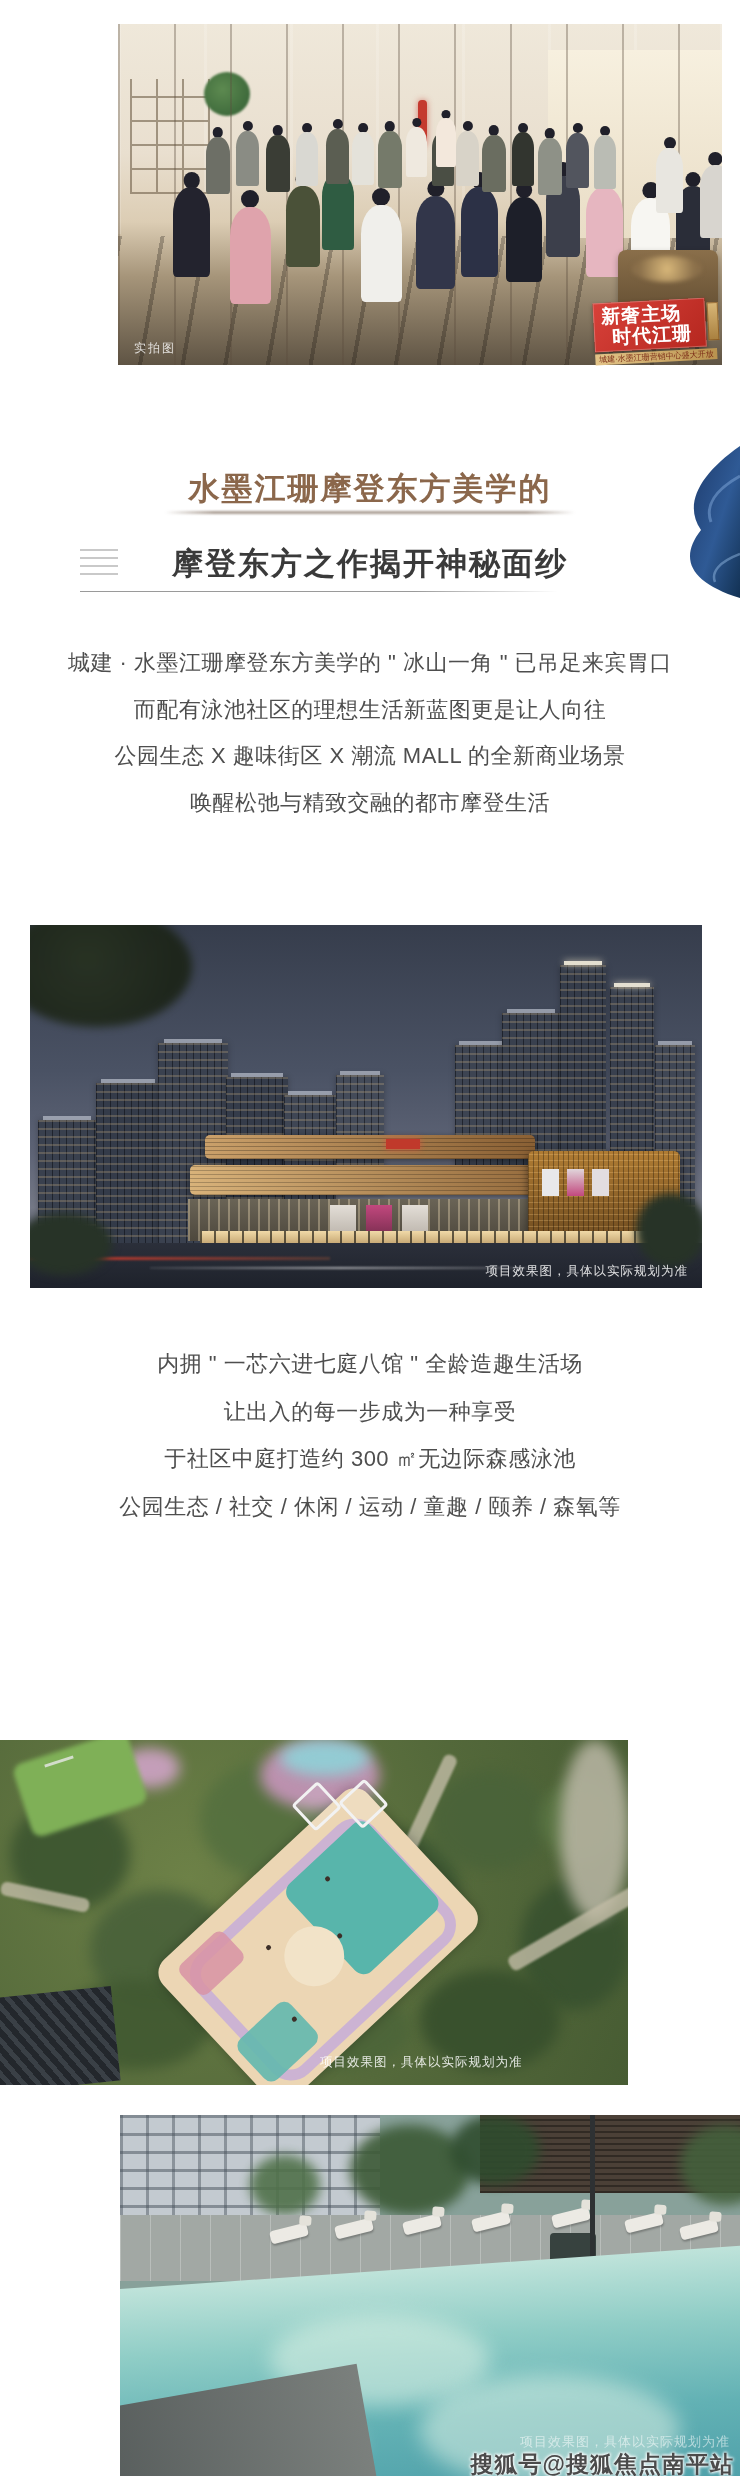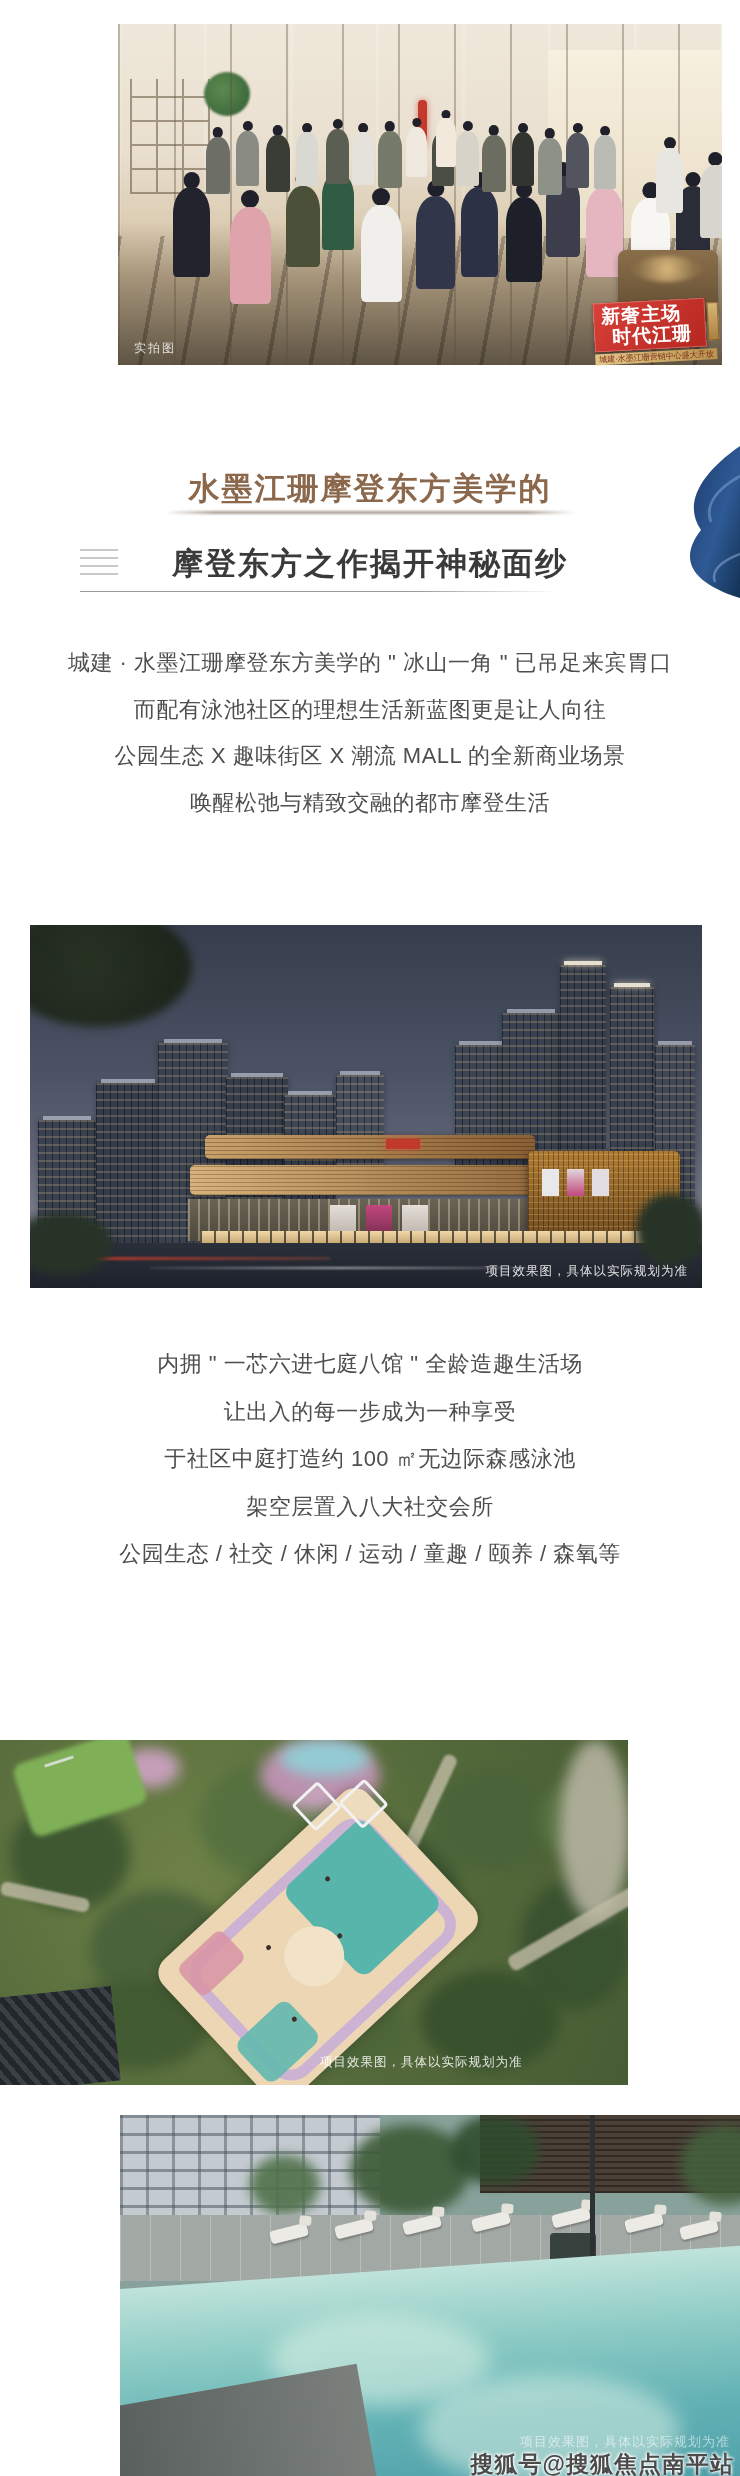--- a/index.html
+++ b/index.html
@@ -368,22 +368,21 @@
     <div class="streak-red"></div>
     <div class="streak-white"></div>
     <div class="bush" style="left:-14px;top:288px;width:96px;height:62px;"></div>
     <div class="bush" style="left:606px;top:268px;width:70px;height:74px;"></div>
     <figcaption class="img-caption">项目效果图，具体以实际规划为准</figcaption>
   </figure>
 
   <section class="textblock tb2">
     <p>内拥 " 一芯六进七庭八馆 " 全龄造趣生活场</p>
     <p>让出入的每一步成为一种享受</p>
-    <p>于社区中庭打造约 100 ㎡无边际森感泳池</p>
-    <p>架空层置入八大社交会所</p>
+    <p>于社区中庭打造约 300 ㎡无边际森感泳池</p>
     <p>公园生态 / 社交 / 休闲 / 运动 / 童趣 / 颐养 / 森氧等</p>
   </section>
 
   <figure class="aerial">
     <div id="ablobs" style="position:absolute;inset:0;">
         <div class="blob" style="left: 10px; top: 60px; width: 120px; height: 110px; background: rgb(60, 85, 48);"></div>
         <div class="blob" style="left: 90px; top: 150px; width: 140px; height: 120px; background: rgb(73, 97, 58);"></div>
         <div class="blob" style="left: 200px; top: 20px; width: 150px; height: 120px; background: rgb(85, 112, 63);"></div>
         <div class="blob" style="left: 330px; top: 90px; width: 130px; height: 110px; background: rgb(63, 90, 52);"></div>
         <div class="blob" style="left: 430px; top: 30px; width: 120px; height: 100px; background: rgb(74, 99, 57);"></div>

